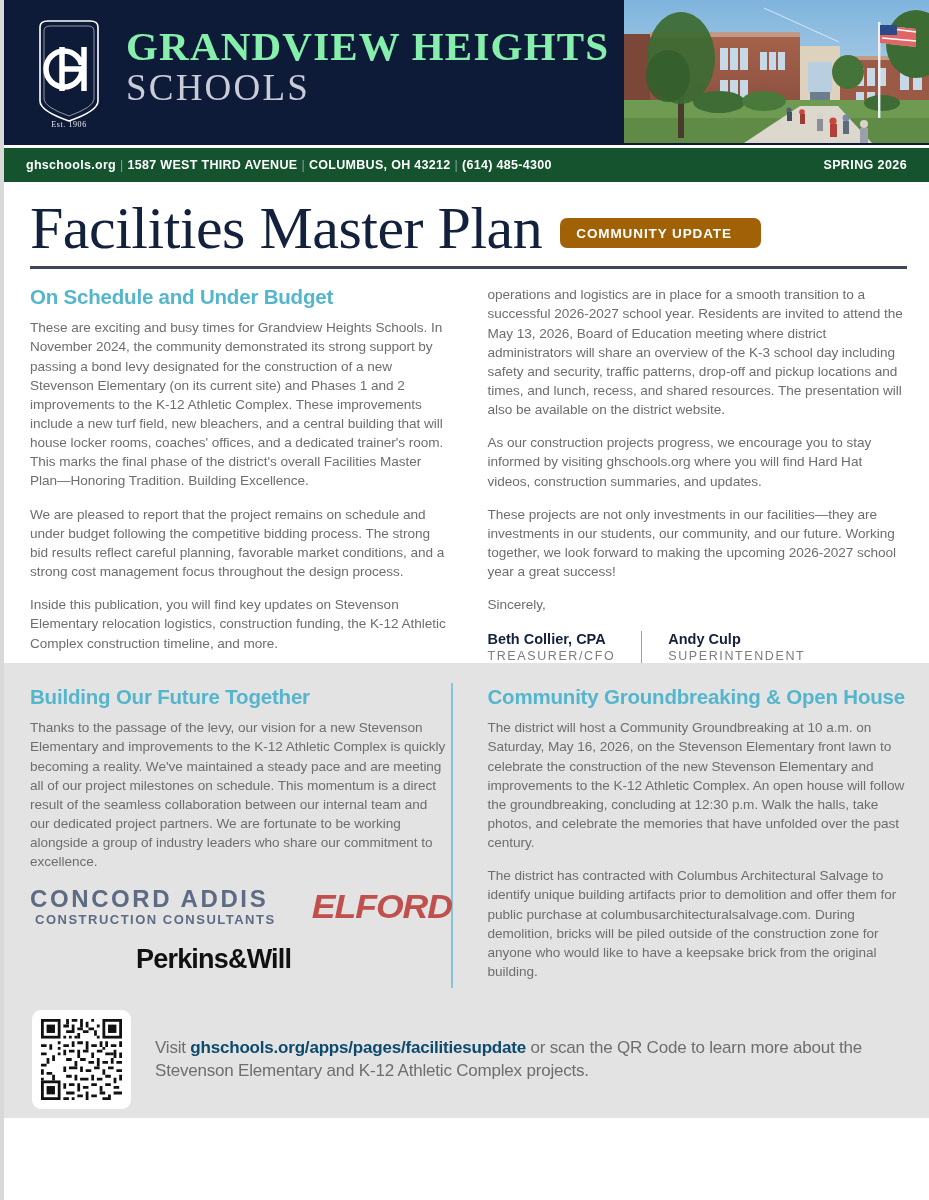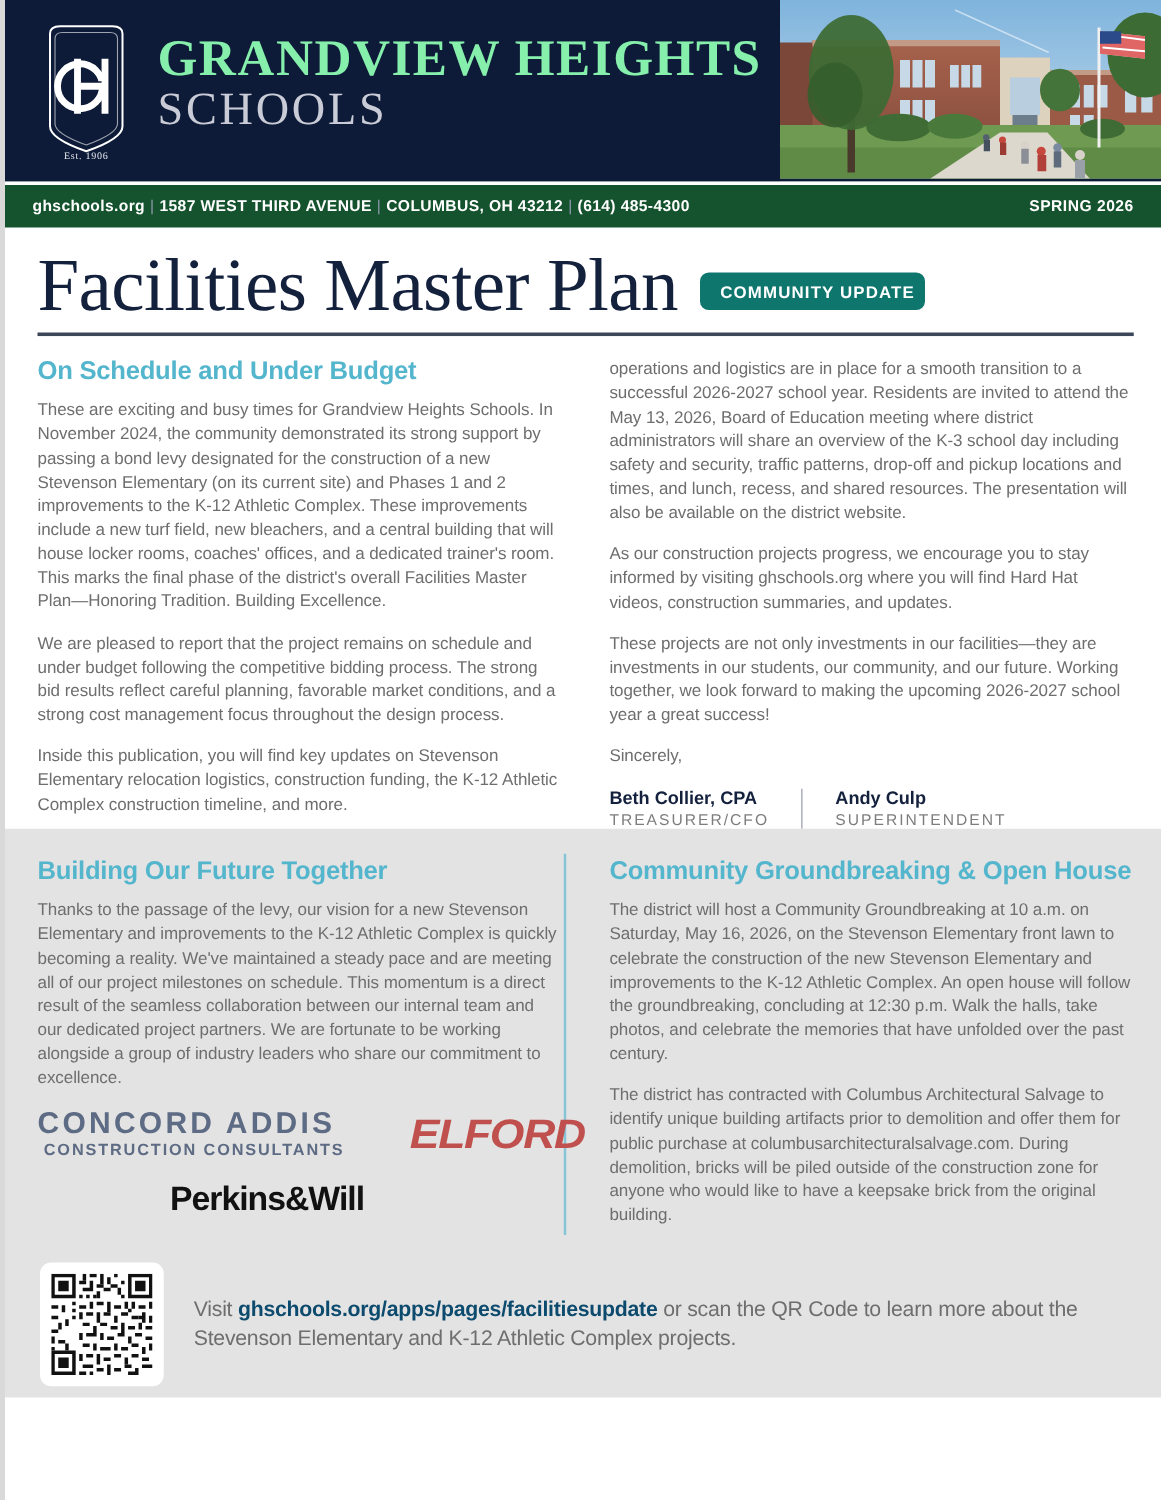--- a/index.html
+++ b/index.html
@@ -112,26 +112,26 @@
   }
   .doc-title {
     font-family: "Liberation Serif", serif;
     font-size: 60px;
     line-height: 1.02;
     color: #14213d;
     font-weight: 400;
     letter-spacing: -0.5px;
   }
   .badge {
-    background: #0f766e;
+    background: #a16207;
     color: #ffffff;
     font-size: 13.5px;
     font-weight: bold;
     letter-spacing: 0.9px;
-    padding: 8px 8px 7px 16px;
+    padding: 8px 29px 7px 16px;
     border-radius: 7px;
     margin-bottom: 11px;
     white-space: nowrap;
   }
   .title-rule {
     height: 3px;
     background: #3c4659;
     margin: 7px 22px 0 26px;
   }
 
@@ -205,21 +205,21 @@
   }
   .body-gray p.body-text { color: #6e6e6e; }
 
   
   .logos {
     margin-top: 16px;
   }
   .logo-row-1 {
     display: flex;
     align-items: center;
-    gap: 52px;
+    gap: 36px;
   }
   .logo-concord {
     line-height: 1;
     color: #5d6b84;
   }
   .logo-concord .cc-main {
     font-size: 24px;
     font-weight: bold;
     letter-spacing: 2.6px;
     color: #5d6b84;

